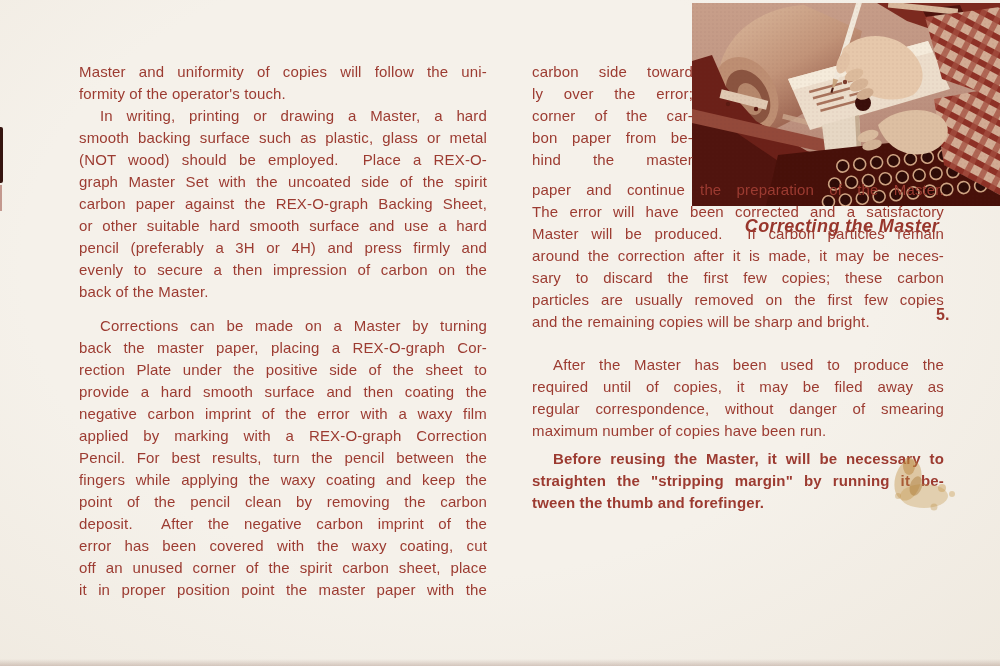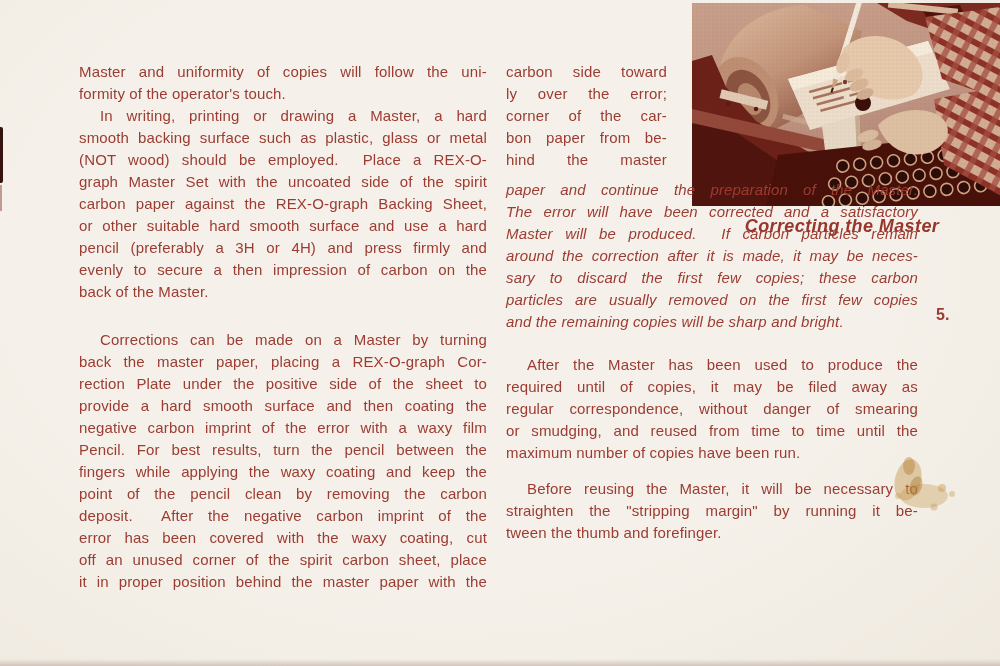--- a/index.html
+++ b/index.html
@@ -7,27 +7,27 @@
     position:relative; width:1000px; height:666px; overflow:hidden;
     background: radial-gradient(ellipse at 45% 40%, #f5f1ea 55%, #efe9df 100%);
     font-family:"Liberation Sans", sans-serif;
     color:#9c3b31;
   }
   .col { position:absolute; font-size:15px; line-height:22px; letter-spacing:0.15px; }
   .tline { text-align:justify; text-align-last:justify; white-space:normal; }
   .tline.tlast { text-align-last:left; }
   .tline.tindent { text-indent:21px; }
   #left-col  { left:79px;  top:61px; width:408px; }
-  #right-col { left:506px; top:61px; width:412px; }
+  #right-col { left:532px; top:61px; width:412px; }
   #lc-p2 { }
-  #lc-p3 { margin-top:26px; }
+  #lc-p3 { margin-top:12px; }
   #rc-narrow { width:161px; }
-  #rc-cont { margin-top:8px;font-style:italic; }
+  #rc-cont { margin-top:8px; }
   #rc-p2 { margin-top:21px; }
-  #rc-p3 { margin-top:14px; }
+  #rc-p3 { margin-top:6px;font-weight:bold; }
   .photo {
     position:absolute; left:692px; top:3px; width:308px; height:203px;
     overflow:hidden;
   }
   .photo svg { display:block; }
   .photo-caption {
     position:absolute; left:692px; top:216px; width:300px;
     text-align:center; font-size:18px; font-weight:bold; font-style:italic;
     letter-spacing:0.4px; color:#98362c;
   }
@@ -180,27 +180,28 @@
         <div class="tline">pencil (preferably a 3H or 4H) and press firmly and</div>
         <div class="tline">evenly to secure a then impression of carbon on the</div>
         <div class="tline tlast">back of the Master.</div>
       </div>
     <div id="lc-p3">
         <div class="tline tindent">Corrections can be made on a Master by turning</div>
         <div class="tline">back the master paper, placing a REX-O-graph Cor-</div>
         <div class="tline">rection Plate under the positive side of the sheet to</div>
         <div class="tline">provide a hard smooth surface and then coating the</div>
         <div class="tline">negative carbon imprint of the error with a waxy film</div>
+        <div class="tline">applied by marking with a REX-O-graph Correction</div>
         <div class="tline">Pencil. For best results, turn the pencil between the</div>
         <div class="tline">fingers while applying the waxy coating and keep the</div>
         <div class="tline">point of the pencil clean by removing the carbon</div>
         <div class="tline">deposit.&nbsp; After the negative carbon imprint of the</div>
         <div class="tline">error has been covered with the waxy coating, cut</div>
         <div class="tline">off an unused corner of the spirit carbon sheet, place</div>
-        <div class="tline">it in proper position behind the master paper with the</div>
+        <div class="tline">it in proper position point the master paper with the</div>
       </div>
   </div>
 
   <div class="col" id="right-col">
     <div id="rc-narrow">
         <div class="tline">carbon side toward</div>
         <div class="tline">ly over the error;</div>
         <div class="tline">corner of the car-</div>
         <div class="tline">bon paper from be-</div>
         <div class="tline">hind the master</div>
@@ -211,21 +212,20 @@
         <div class="tline">Master will be produced.&nbsp; If carbon particles remain</div>
         <div class="tline">around the correction after it is made, it may be neces-</div>
         <div class="tline">sary to discard the first few copies; these carbon</div>
         <div class="tline">particles are usually removed on the first few copies</div>
         <div class="tline tlast">and the remaining copies will be sharp and bright.</div>
       </div>
     <div id="rc-p2">
         <div class="tline tindent">After the Master has been used to produce the</div>
         <div class="tline">required until of copies, it may be filed away as</div>
         <div class="tline">regular correspondence, without danger of smearing</div>
-        <div class="tline">or smudging, and reused from time to time until the</div>
         <div class="tline tlast">maximum number of copies have been run.</div>
       </div>
     <div id="rc-p3">
         <div class="tline tindent">Before reusing the Master, it will be necessary to</div>
         <div class="tline">straighten the "stripping margin" by running it be-</div>
         <div class="tline tlast">tween the thumb and forefinger.</div>
       </div>
   </div>
 
   <div class="page-number">5.</div>

